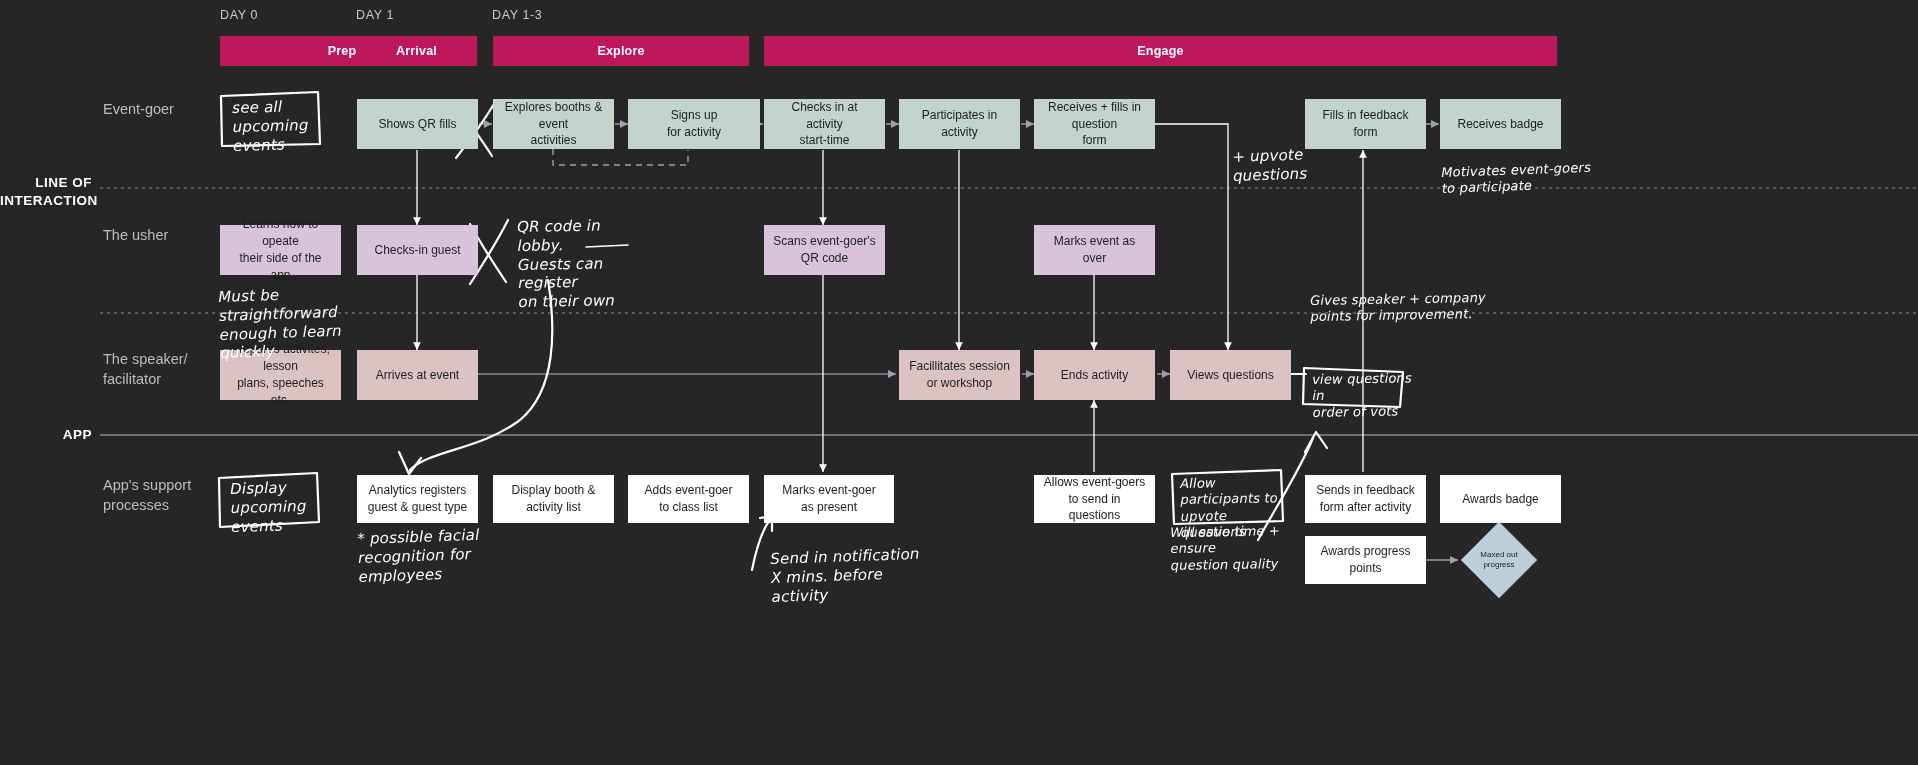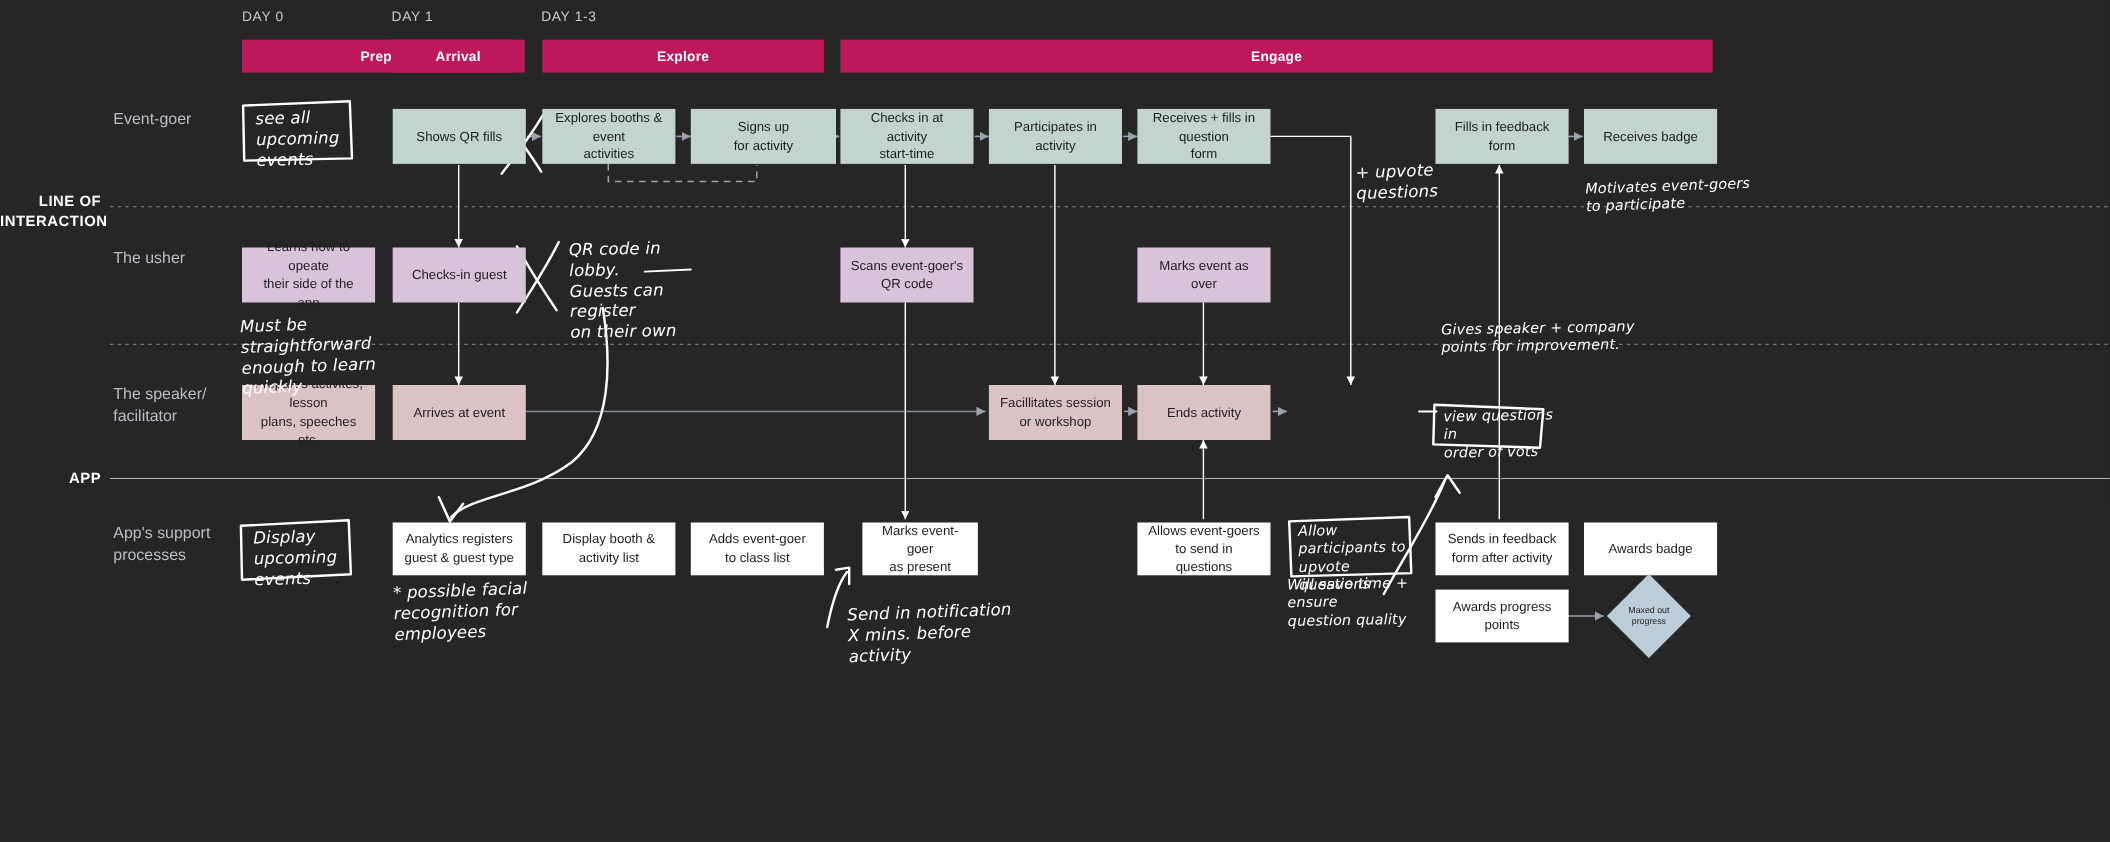--- a/index.html
+++ b/index.html
@@ -241,28 +241,29 @@
   <div class="card purple" style="left:764px; top:225px; width:121px; height:50px;">Scans event-goer's
 QR code</div>
   <div class="card purple" style="left:1034px; top:225px; width:121px; height:50px;">Marks event as over</div>
 
   <div class="card pink" style="left:220px; top:350px; width:121px; height:50px;">Prepares activites, lesson
 plans, speeches etc.</div>
   <div class="card pink" style="left:357px; top:350px; width:121px; height:50px;">Arrives at event</div>
   <div class="card pink" style="left:899px; top:350px; width:121px; height:50px;">Facillitates session
 or workshop</div>
   <div class="card pink" style="left:1034px; top:350px; width:121px; height:50px;">Ends activity</div>
+  <div class="card pink" style="left:1170px; top:350px; width:121px; height:50px;">Views questions</div>
 
   <div class="card white" style="left:357px; top:475px; width:121px; height:48px;">Analytics registers
 guest &amp; guest type</div>
   <div class="card white" style="left:493px; top:475px; width:121px; height:48px;">Display booth &amp;
 activity list</div>
   <div class="card white" style="left:628px; top:475px; width:121px; height:48px;">Adds event-goer
 to class list</div>
-  <div class="card white" style="left:784px; top:475px; width:105px; height:48px;">Marks event-goer
+  <div class="card white" style="left:764px; top:475px; width:130px; height:48px;">Marks event-goer
 as present</div>
   <div class="card white" style="left:1034px; top:475px; width:121px; height:48px;">Allows event-goers
 to send in questions</div>
   <div class="card white" style="left:1305px; top:475px; width:121px; height:48px;">Sends in feedback
 form after activity</div>
   <div class="card white" style="left:1440px; top:475px; width:121px; height:48px;">Awards badge</div>
   <div class="card white" style="left:1305px; top:536px; width:121px; height:48px;">Awards progress points</div>
 
   <div class="diamond" style="left:1472px; top:533px; width:54px; height:54px;"></div>
   <div class="diamond-text" style="left:1470px; top:545px; width:58px; height:30px;">Maxed out

